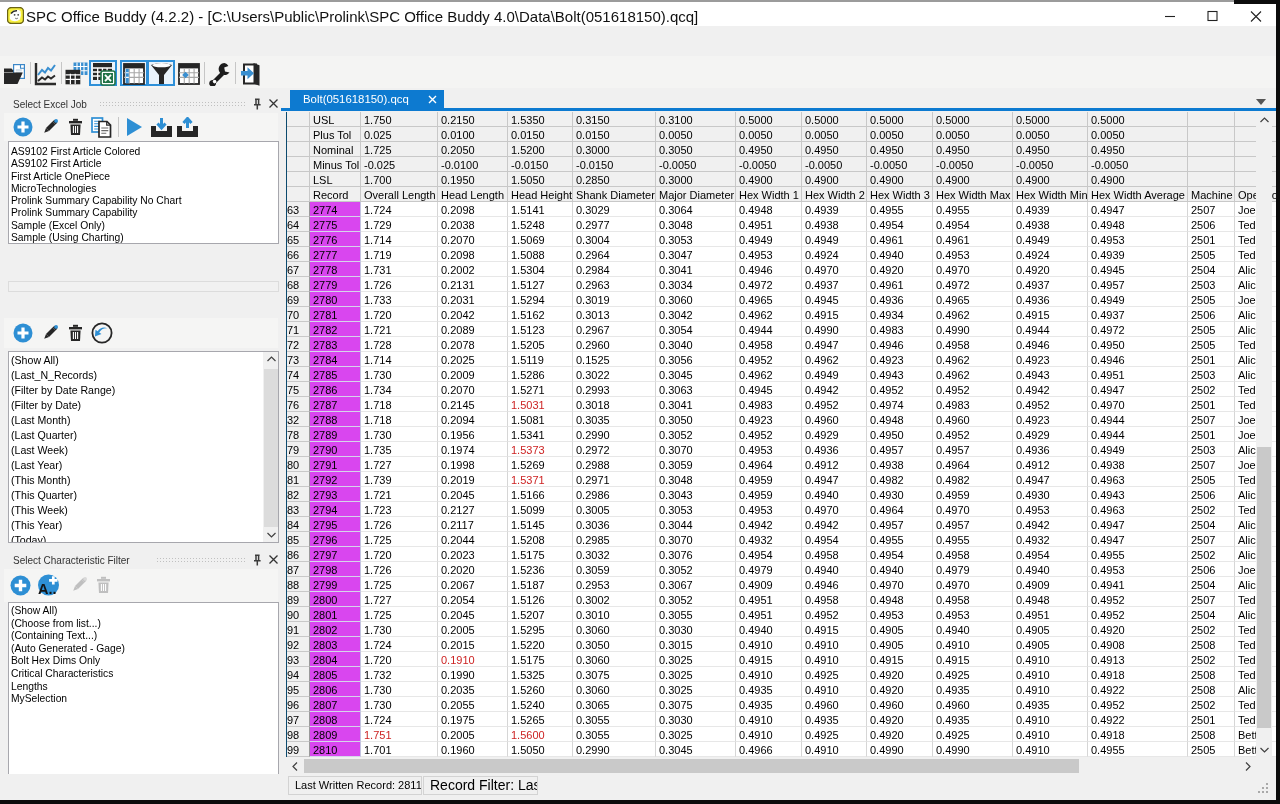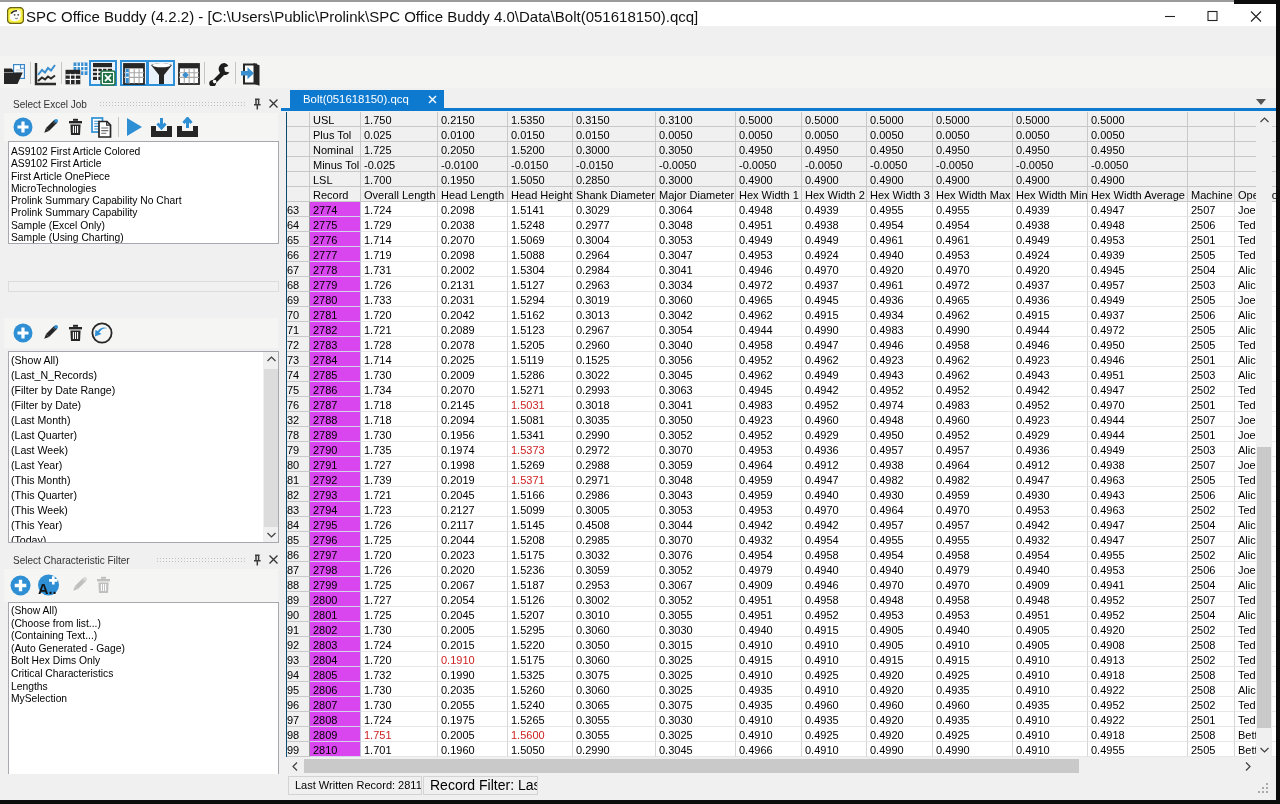--- a/index.html
+++ b/index.html
@@ -773,21 +773,21 @@
             <td>0.4963</td>
             <td>2502</td>
             <td>Ted</td>
           </tr>
           <tr>
             <td class="n">84</td>
             <td class="rec">2795</td>
             <td>1.726</td>
             <td>0.2117</td>
             <td>1.5145</td>
-            <td>0.4508</td>
+            <td>0.3036</td>
             <td>0.3044</td>
             <td>0.4942</td>
             <td>0.4942</td>
             <td>0.4957</td>
             <td>0.4957</td>
             <td>0.4942</td>
             <td>0.4947</td>
             <td>2504</td>
             <td>Alice</td>
           </tr>

